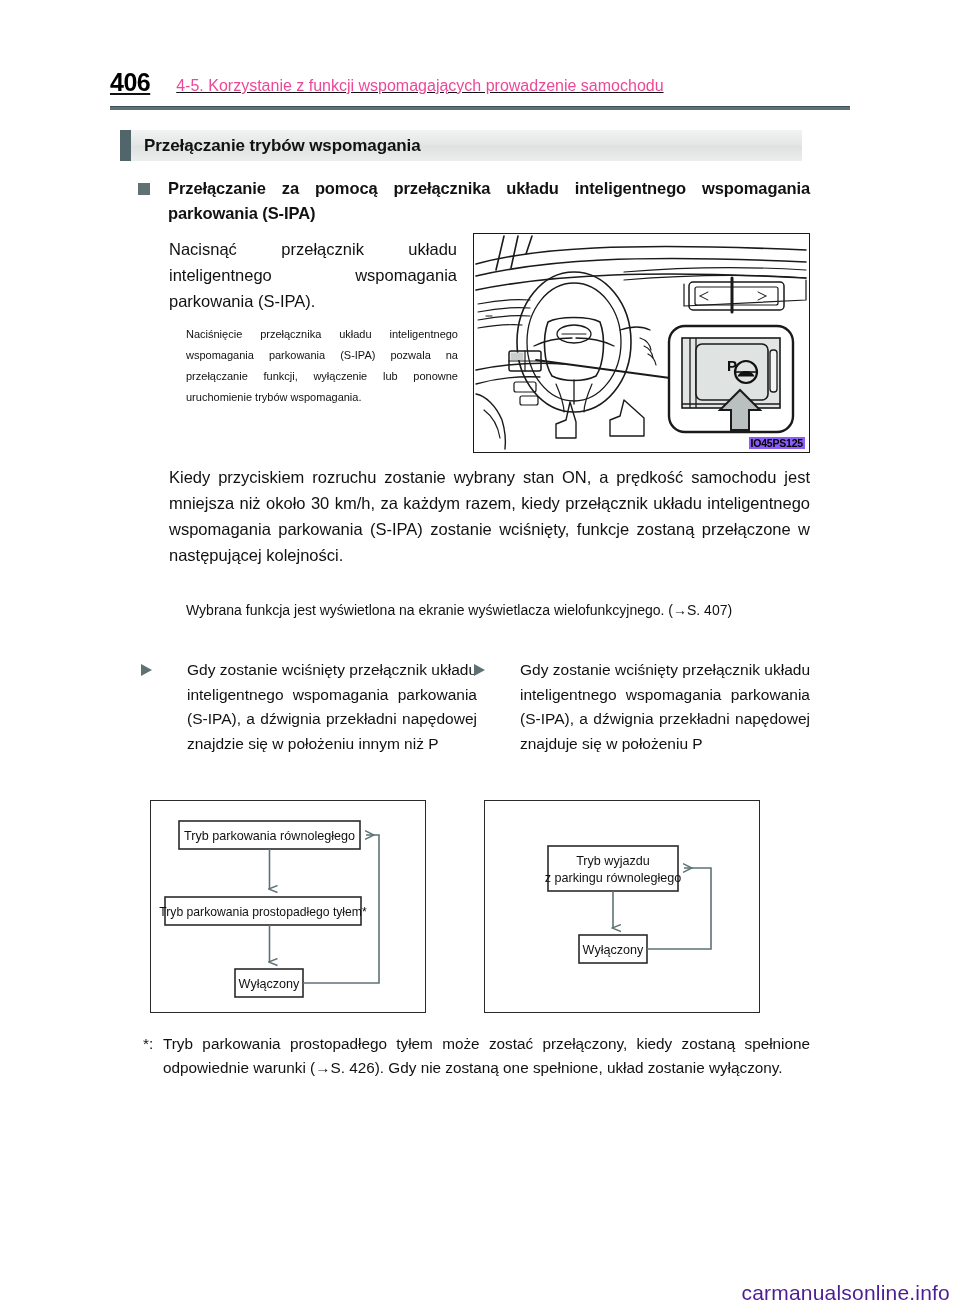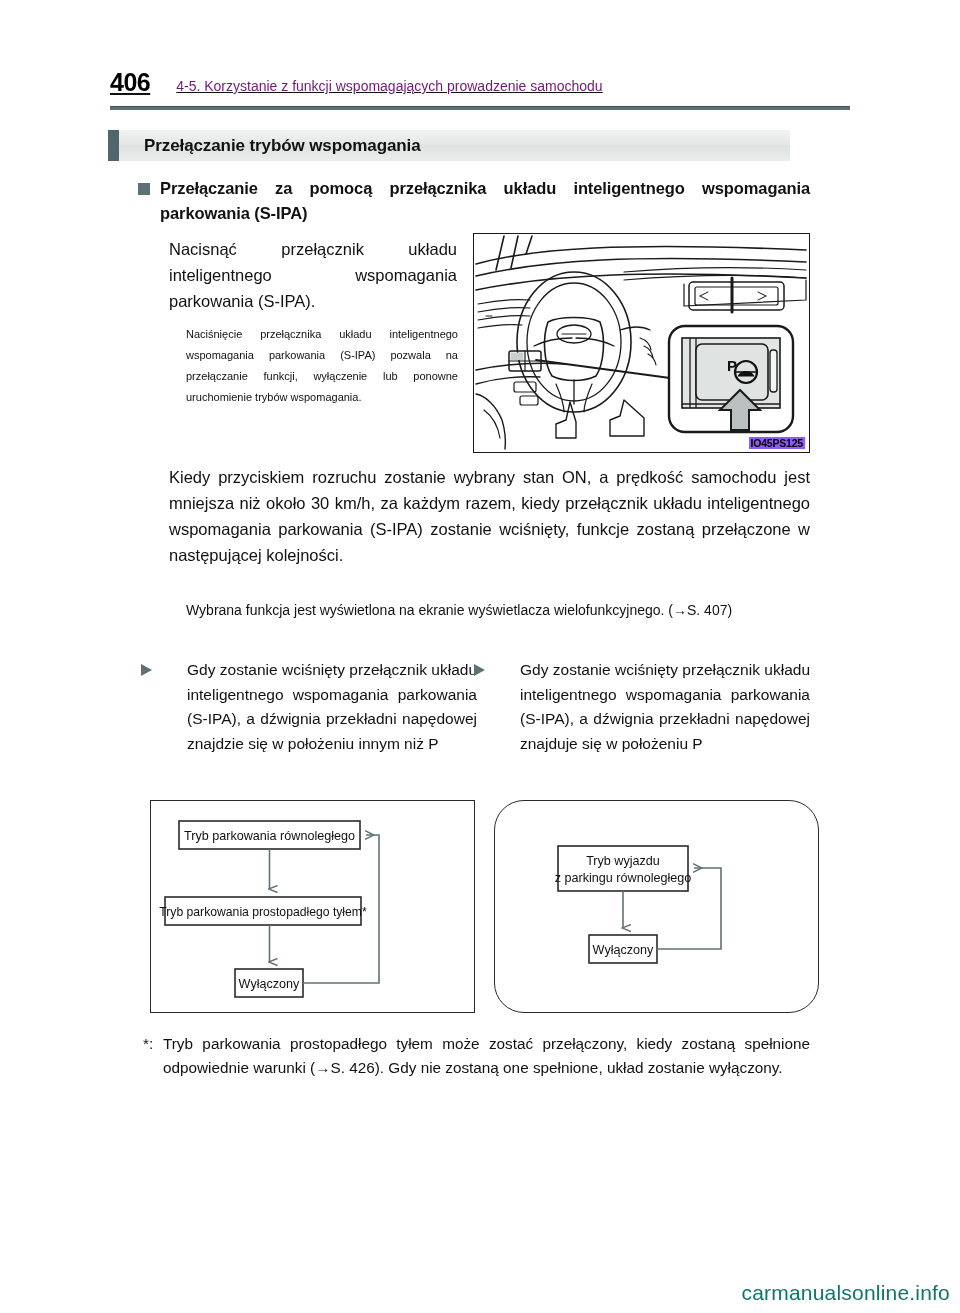--- a/index.html
+++ b/index.html
@@ -19,49 +19,49 @@
   #page-header {
     position: absolute;
     left: 110px; top: 68px; width: 740px;
     display: flex; align-items: baseline; text-decoration: underline;
   }
   #page-number {
     font-size: 25px; font-weight: bold; letter-spacing: -0.5px;
     color: #000;
   }
   #header-title {
-    font-size: 14px; margin-left: 26px; color: #701a75;
+    font-size: 16px; margin-left: 26px; color: #ec4899;
   }
   #header-rule {
     position: absolute; left: 110px; top: 106px;
     width: 740px; height: 4px;
     background: #5f7175;
     border-top: 1px solid #3d4f52;
   }
 
   
   #section-bar {
-    position: absolute; left: 108px; top: 130px;
+    position: absolute; left: 120px; top: 130px;
     width: 682px; height: 31px;
     display: flex; align-items: center;
     background: linear-gradient(to bottom, #f2f3f3 0%, #e4e6e5 48%, #dfe1e0 52%, #eceeed 100%);
-    gap: 12px;
   }
   #section-accent {
     width: 11px; height: 31px; background: #51666a; flex: 0 0 auto;
   }
   #section-title {
     font-size: 17px; font-weight: bold; margin-left: 13px; color: #111;
     letter-spacing: -0.1px;
   }
 
   
   #heading-block {
     position: absolute; left: 138px; top: 176px; width: 672px;
     display: flex;
+    gap: 8px;
   }
   .sq-bullet {
     width: 12px; height: 12px; background: #5f7175;
     margin-top: 7px; margin-right: 10px; flex: 0 0 auto;
   }
   #heading-text {
     font-size: 16.5px; font-weight: bold; line-height: 25px;
     text-align: justify; text-align-last: left;
     width: 650px;
     letter-spacing: -0.1px;
@@ -118,26 +118,26 @@
     margin-top: 6px; margin-right: 7px;
   }
   .tri-text {
     font-size: 15.5px; line-height: 24.5px; width: 308px;
     text-align: justify; text-align-last: left;
   }
 
   
   .diagram {
     position: absolute; top: 800px;
-    width: 325px; height: 213px;
+    width: 276px; height: 213px;
     border: 1.5px solid #2a2a2a;
     background: #fff;
   }
   #diagram-left  { left: 150px; }
-  #diagram-right { left: 494px; border-radius: 30px; }
+  #diagram-right { left: 484px; }
   .diagram svg { display: block; }
   .dbox-text {
     font-size: 12.6px; fill: #111;
     font-family: "Liberation Sans", sans-serif;
   }
   .dbox-text.small { font-size: 12.2px; }
 
   
   #footnote {
     position: absolute; left: 143px; top: 1032px; width: 667px;
@@ -145,21 +145,21 @@
     display: flex;
   }
   #footnote-marker { flex: 0 0 auto; width: 20px; }
   #footnote-text {
     width: 647px; text-align: justify; text-align-last: left;
   }
 
   
   #watermark {
     position: absolute; right: 10px; bottom: 8px;
-    font-size: 21px; color: #0f766e; letter-spacing: 0.2px;
+    font-size: 21px; color: #4c1d95; letter-spacing: 0.2px;
   }
 </style>
 </head>
 <body>
 
 <div id="page-header">
   <span id="page-number">406</span>
   <span id="header-title">4-5. Korzystanie z funkcji wspomagających prowadzenie samochodu</span>
 </div>
 <div id="header-rule"></div>

